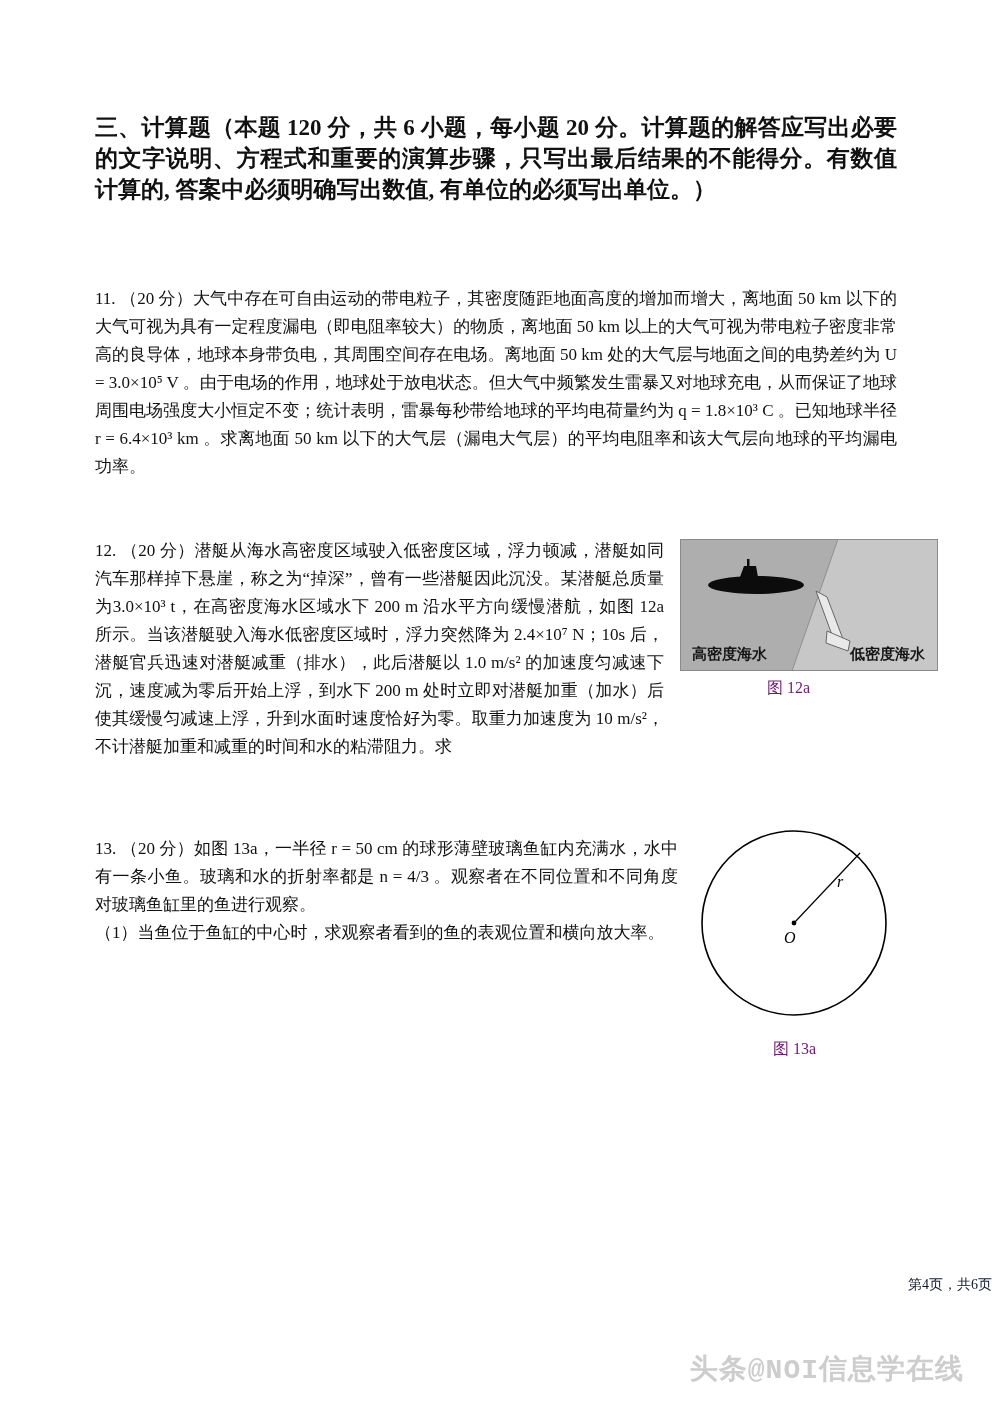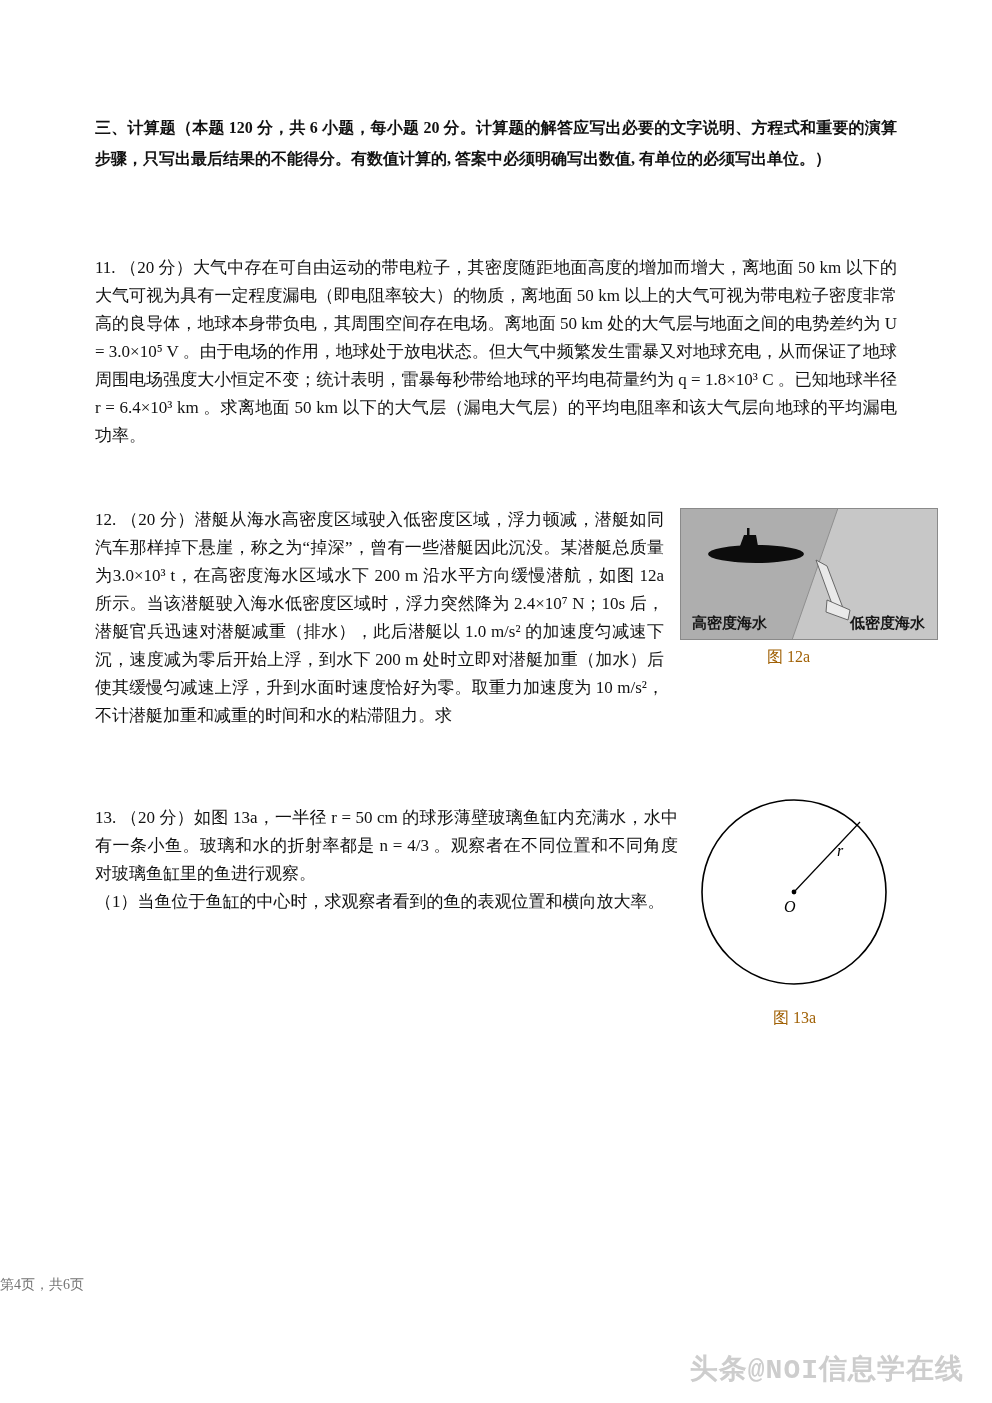--- a/index.html
+++ b/index.html
@@ -9,21 +9,21 @@
     width: 992px;
     height: 1403px;
     overflow: hidden;
     font-family: "Liberation Serif", "DejaVu Serif", serif;
     color: #111;
   }
   .content {
     padding: 112px 95px 0 95px;
   }
   .section-header {
-    font-size: 16px;
+    font-size: 23px;
     font-weight: bold;
     line-height: 31px;
     text-align: justify;
   }
   .question {
     font-size: 17px;
     line-height: 28px;
     text-align: justify;
   }
   .q11 { margin-top: 80px; }
@@ -53,21 +53,21 @@
     display: block;
     width: 205px;
     height: 200px;
     margin: 0 auto;
   }
   .figcaption {
     text-align: center;
     font-size: 16px;
     line-height: 24px;
     margin-top: 5px;
-    color: #a16207;
+    color: #701a75;
   }
   .fig13 .figcaption { margin-top: 16px; }
 
   .sea-label {
     font-family: "Liberation Serif", "DejaVu Serif", serif;
     font-size: 15px;
     font-weight: bold;
     fill: #161616;
   }
   .math-label {
@@ -75,23 +75,23 @@
     font-size: 16px;
     font-style: italic;
     fill: #000;
   }
 
   .page-footer {
     position: absolute;
     top: 1276px;
     left: 0;
     width: 100%;
-    text-align: left;
+    text-align: right;
     font-size: 14px;
-    color: #737373;
+    color: #0f172a;
   }
   .watermark {
     position: absolute;
     top: 1350px;
     right: 28px;
     font-family: Liberation Mono, monospace;
     font-size: 28px;
     font-weight: bold;
     color: #cdcdcd;
     letter-spacing: 1px;

